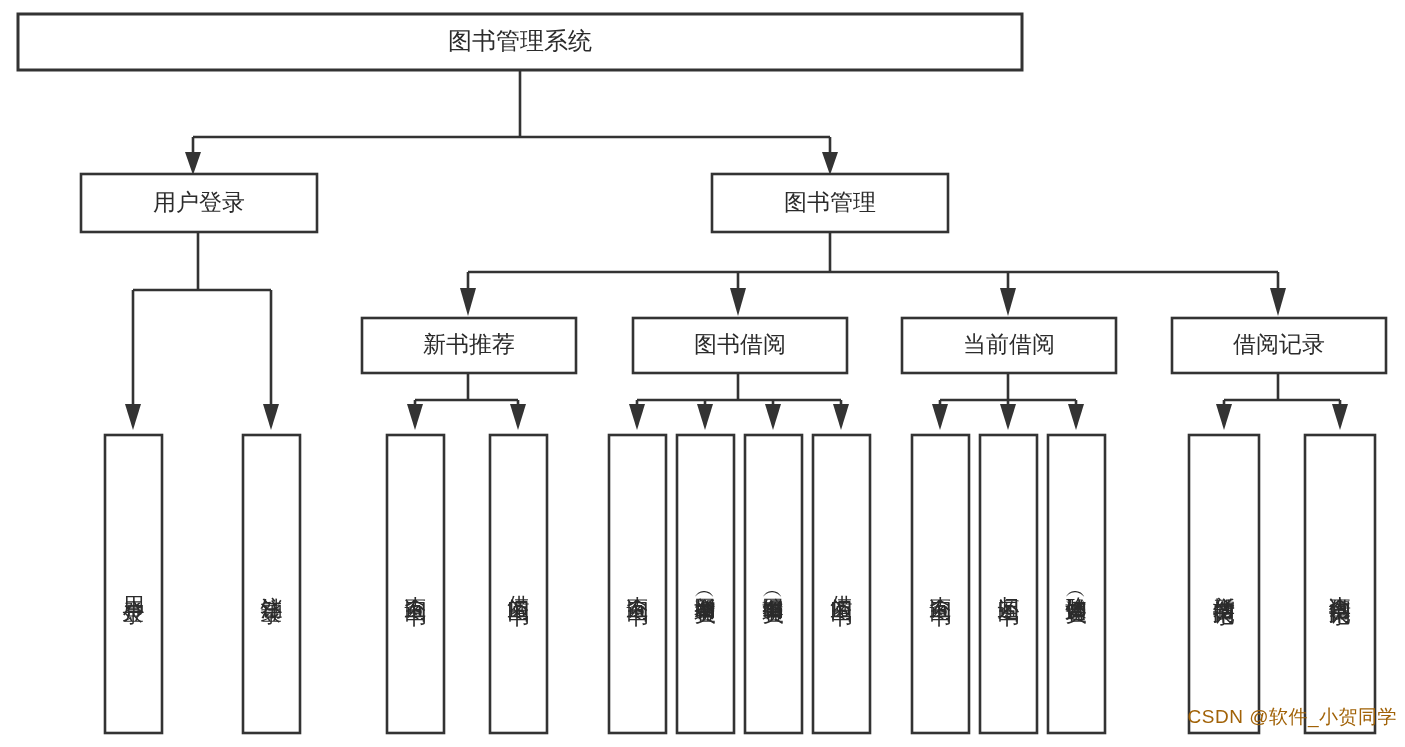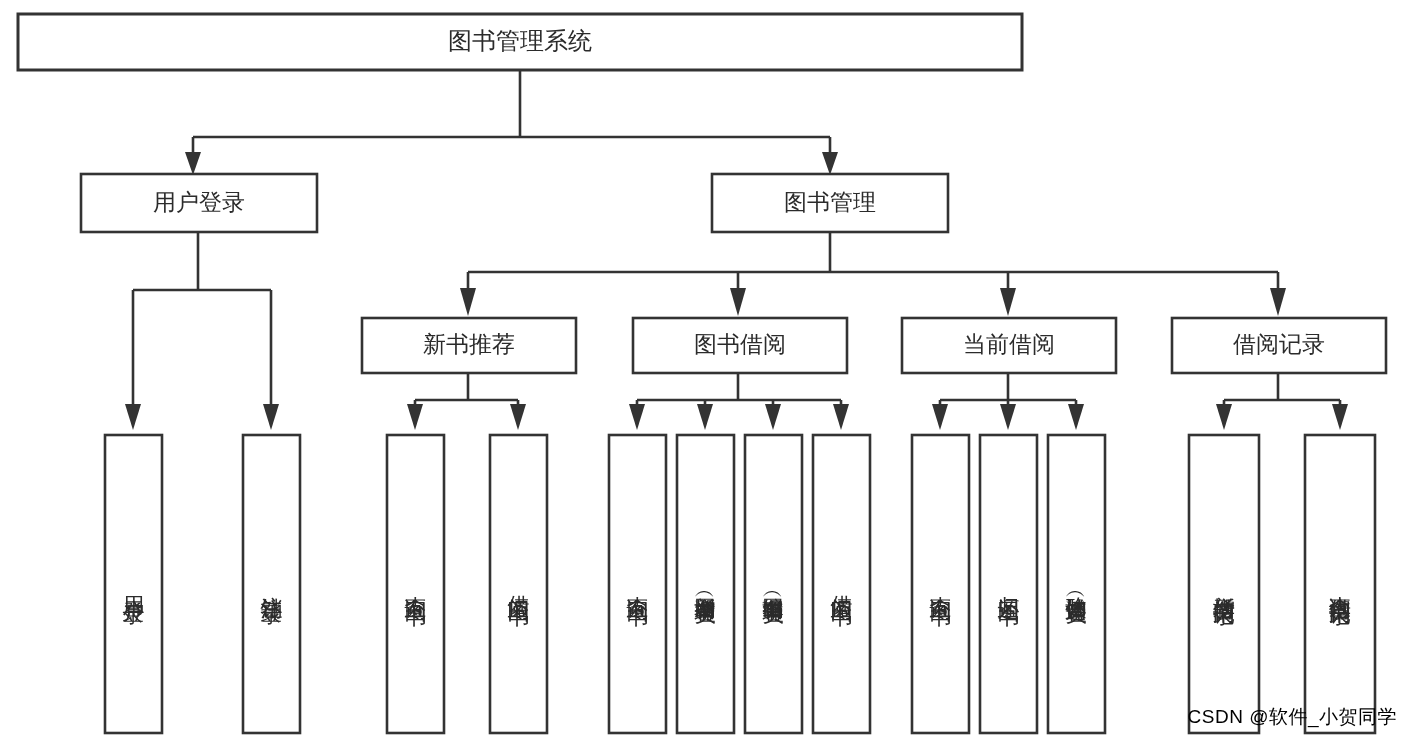--- a/index.html
+++ b/index.html
@@ -71,21 +71,21 @@
     line-height: 1;
     white-space: nowrap;
     text-align: center;
   }
   .watermark {
     position: absolute;
     right: 8px;
     bottom: 4px;
     font-family: "Liberation Sans", "DejaVu Sans", sans-serif;
     font-size: 19px;
-    color: #000000;
+    color: #a16207;
     white-space: nowrap;
     letter-spacing: 0.5px;
   }
 </style>
 </head>
 <body>
 
 <div id="diagram-root">
 
   <svg class="flow" viewBox="0 0 1405 747" xmlns="http://www.w3.org/2000/svg">

